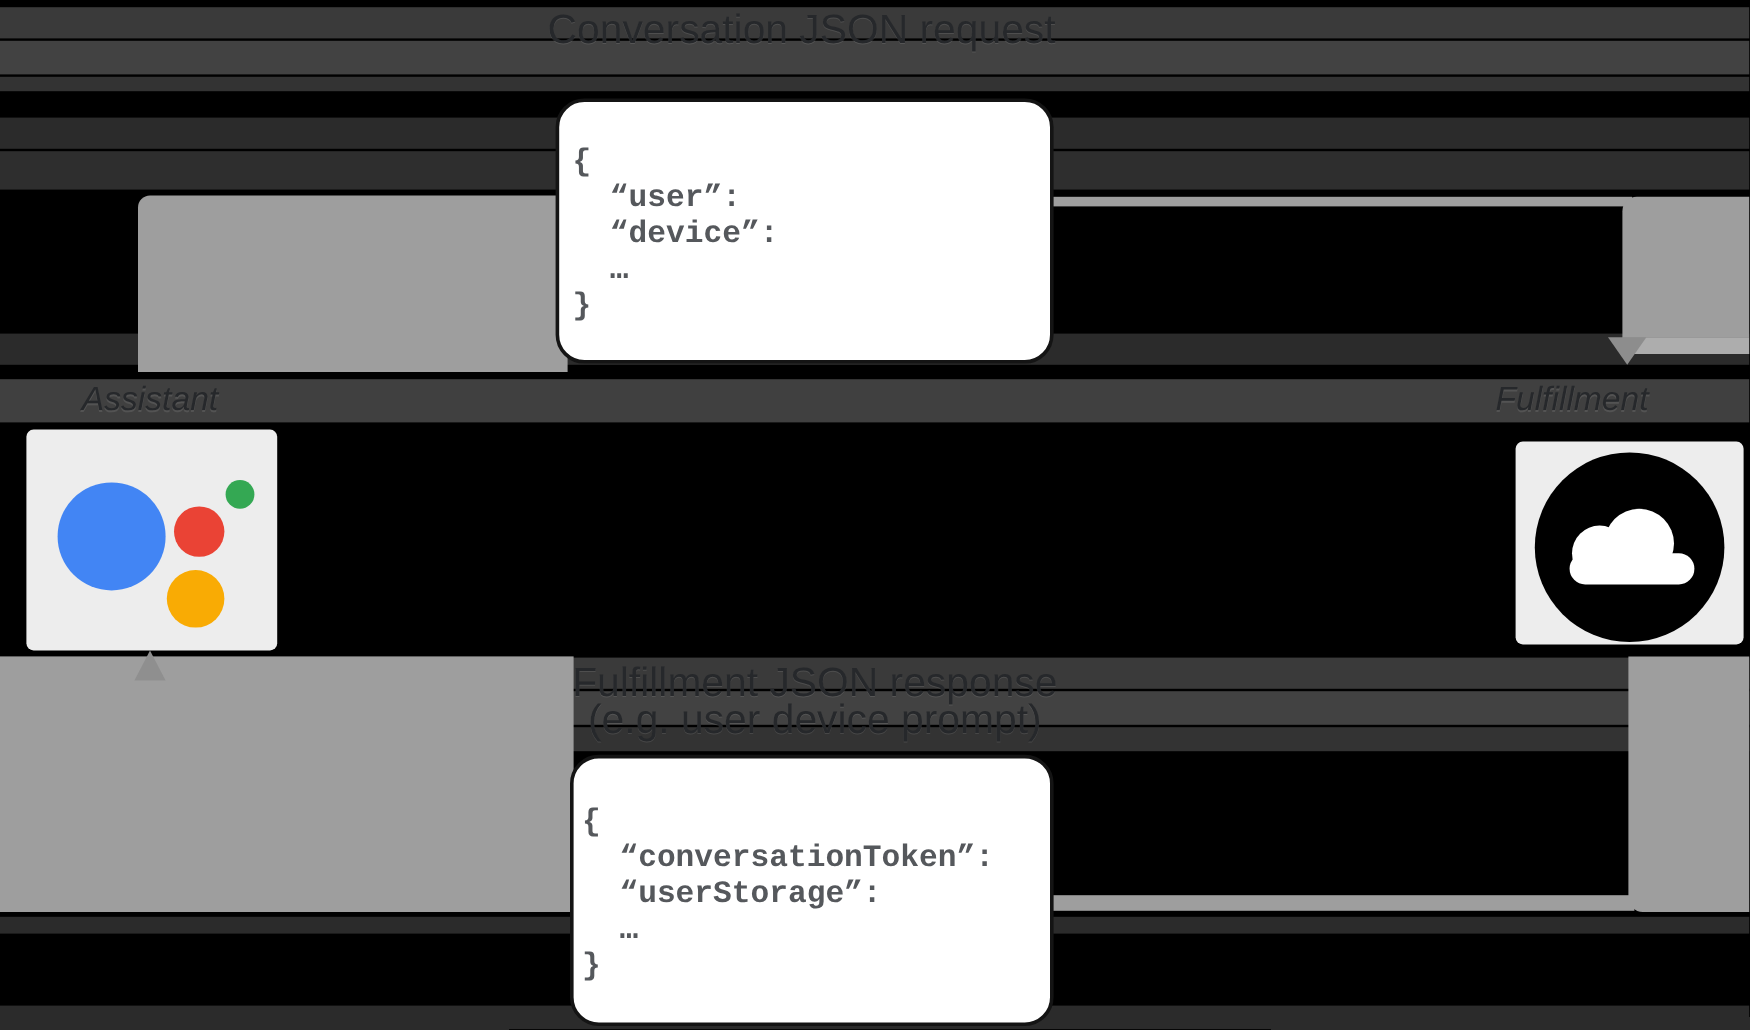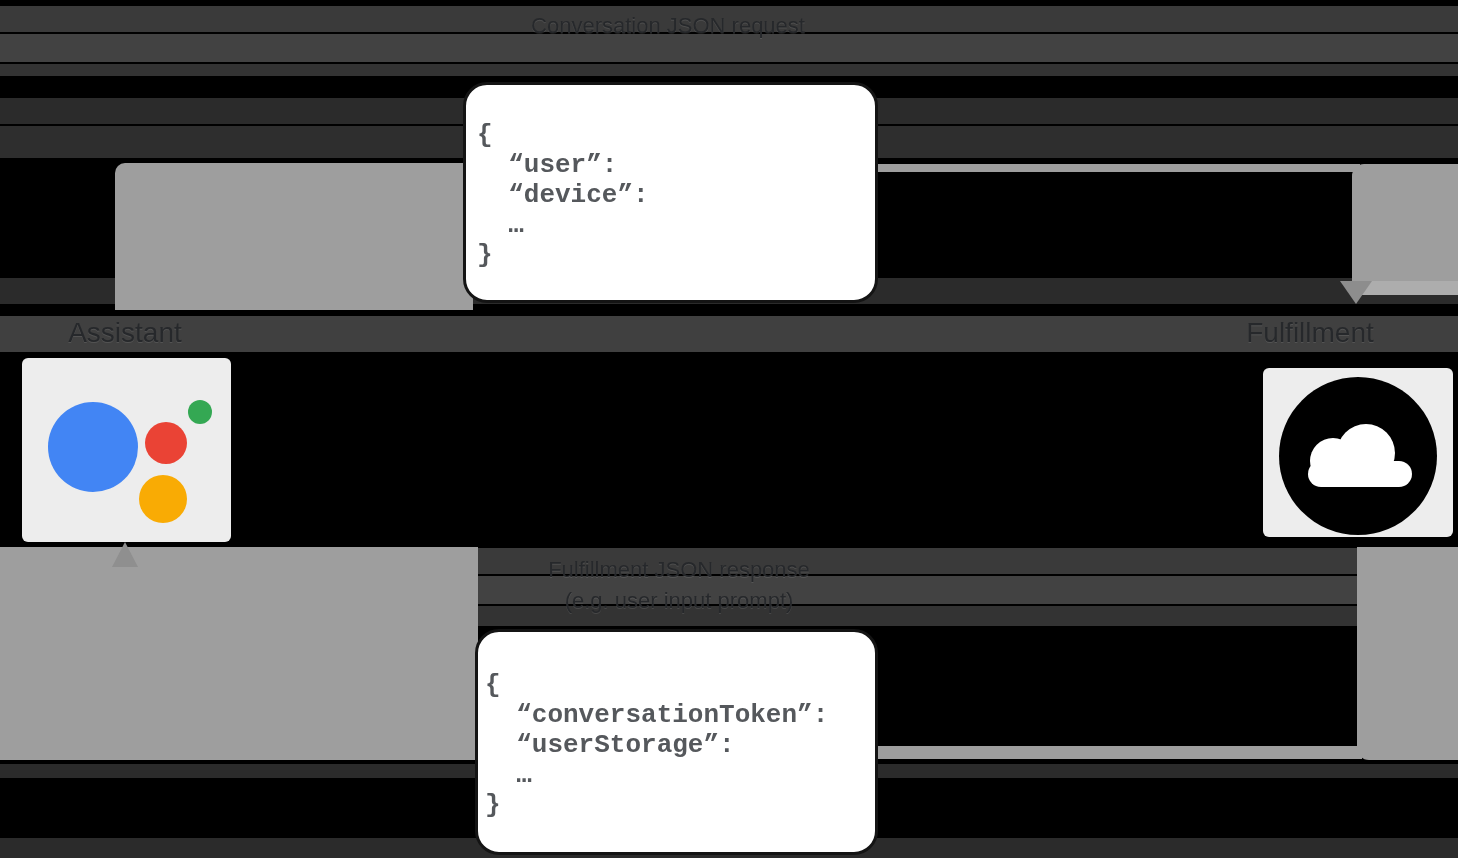--- a/index.html
+++ b/index.html
@@ -8,22 +8,22 @@
     font-family:"Liberation Sans",sans-serif;
   }
   .abs{position:absolute;}
   .stripe{position:absolute;left:0;width:1458px;}
   .gray{position:absolute;background:#9e9e9e;}
   .label{
     position:absolute;transform:translateX(-50%);text-align:center;
     color:#26282b;white-space:nowrap;
     text-shadow:0 1px 0 rgba(255,255,255,0.10);
   }
-  .flow-title{font-size:22px;line-height:31px;}
-  .node-label{font-size:28px;line-height:32px;}
+  .flow-title{font-size:34px;line-height:31px;}
+  .node-label{font-size:28px;line-height:32px;font-style:italic;}
   .codebox{
     position:absolute;background:#ffffff;border:3px solid #141414;
     border-radius:24px;box-sizing:border-box;
   }
   .code{
     position:absolute;margin:0;
     font:700 26px/30px "Liberation Mono",monospace;
     color:#55585c;white-space:pre;
   }
   .tile{position:absolute;background:#ededed;border-radius:6px;}
@@ -72,21 +72,21 @@
   “userStorage”:
   …
 }</pre>
 
   <div class="label flow-title" style="left:668px;top:10px;">
     <div>Conversation JSON request</div>
   </div>
 
   <div class="label flow-title" style="left:679px;top:554px;">
     <div>Fulfillment JSON response</div>
-    <div>(e.g. user input prompt)</div>
+    <div>(e.g. user device prompt)</div>
   </div>
 
   <div class="label node-label" style="left:125px;top:317px;">Assistant</div>
   <div class="label node-label" style="left:1310px;top:317px;">Fulfillment</div>
 
   <div class="tile" style="left:22px;top:358px;width:209px;height:184px;">
     <div class="abs" style="left:0;top:0;width:209px;height:184px;">
       <div class="circ" style="left:26px;top:44px;width:90px;height:90px;background:#4285f4;"></div>
       <div class="circ" style="left:123px;top:64px;width:42px;height:42px;background:#ea4335;"></div>
       <div class="circ" style="left:166px;top:42px;width:24px;height:24px;background:#34a853;"></div>

